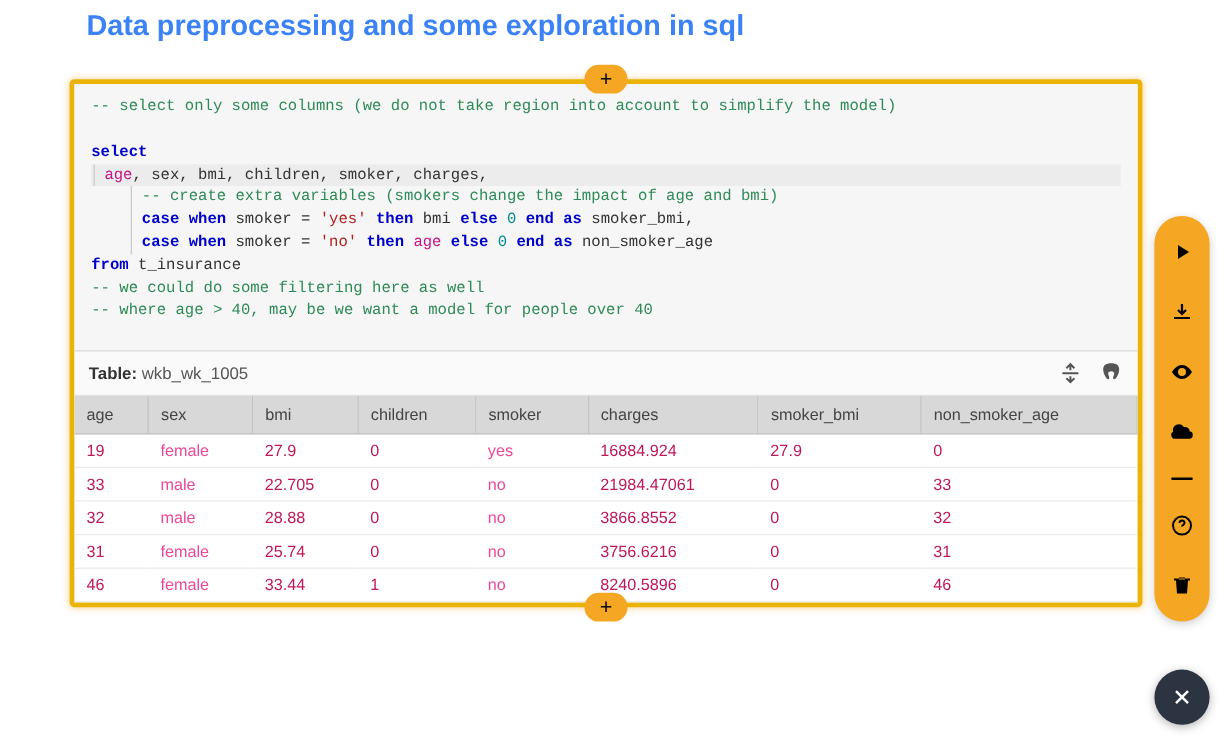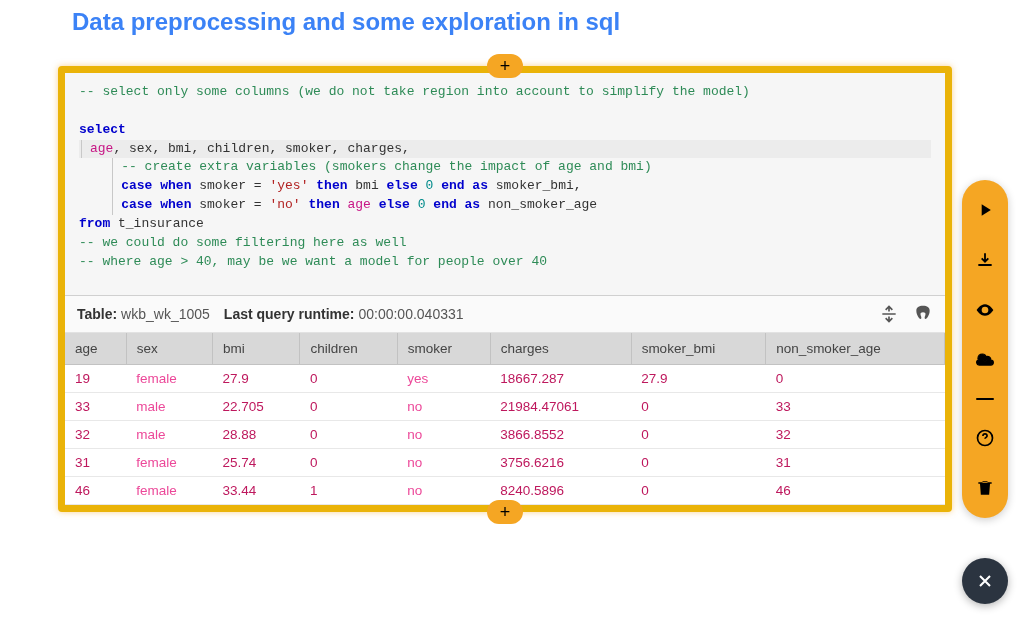--- a/index.html
+++ b/index.html
@@ -40,21 +40,21 @@
     font-size: 18px;
     font-weight: 300;
     line-height: 1;
     cursor: pointer;
     z-index: 5;
   }
   .add-btn.top { top: -12px; }
   .add-btn.bottom { bottom: -12px; }
 
   .cell {
-    border: 7px solid #eab308;
+    border: 4px solid #eab308;
     border-radius: 4px;
     box-shadow: 0 0 6px rgba(245,166,35,0.5);
     background: #fff;
     overflow: hidden;
   }
 
   .code-area {
     background: #f6f6f6;
     font-family: "SFMono-Regular", Consolas, "Liberation Mono", Menlo, monospace;
     font-size: 13px;
@@ -156,21 +156,20 @@
 <span class="line-hl"><span class="indent-bar"><span class="tok-col">age</span><span class="tok-id">, sex, bmi, children, smoker, charges,</span></span></span>
     <span class="indent-bar"><span class="tok-comment">-- create extra variables (smokers change the impact of age and bmi)</span></span>
     <span class="indent-bar"><span class="tok-kw">case when</span> <span class="tok-id">smoker</span><span> = </span><span class="tok-str">'yes'</span><span class="tok-kw"> then </span><span class="tok-id">bmi</span><span class="tok-kw"> else </span><span class="tok-num">0</span><span class="tok-kw"> end as </span><span class="tok-id">smoker_bmi,</span></span>
     <span class="indent-bar"><span class="tok-kw">case when</span> <span class="tok-id">smoker</span><span> = </span><span class="tok-str">'no'</span><span class="tok-kw"> then </span><span class="tok-col">age</span><span class="tok-kw"> else </span><span class="tok-num">0</span><span class="tok-kw"> end as </span><span class="tok-id">non_smoker_age</span></span>
 <span class="tok-kw">from</span><span class="tok-id"> t_insurance</span>
 <span class="tok-comment">-- we could do some filtering here as well</span>
 <span class="tok-comment">-- where age &gt; 40, may be we want a model for people over 40</span></div>
 
     <div class="result-meta">
       <span><b>Table:</b> <span>wkb_wk_1005</span></span>
-      <span><b>Last query runtime:</b> <span>00:00:00.040331</span></span>
       <span class="spacer"></span>
       <span class="meta-icon">
         <svg viewBox="0 0 24 24" fill="none" stroke="currentColor" stroke-width="2">
             <path d="M12 3v6M12 15v6M8 7l4-4 4 4M8 17l4 4 4-4M4 12h16"></path>
           </svg>
       </span>
       <span class="meta-icon">
         <svg viewBox="0 0 24 24" fill="currentColor">
             <path d="M12 2C7 2 4 4 4 8c0 3 1 5 2 7 1 2 2 3 3 3s1-1 1-2c0-1-1-2-1-4 0-1 1-2 3-2s3 1 3 2c0 2-1 3-1 4 0 1 0 2 1 2s2-1 3-3c1-2 2-4 2-7 0-4-3-6-8-6z"></path>
           </svg>
@@ -190,21 +189,21 @@
             <th>non_smoker_age</th>
           </tr>
       </thead>
       <tbody id="body-rows">
           <tr>
             <td>19</td>
             <td class="dim">female</td>
             <td>27.9</td>
             <td>0</td>
             <td class="dim">yes</td>
-            <td>18667.287</td>
+            <td>16884.924</td>
             <td>27.9</td>
             <td>0</td>
           </tr>
           <tr>
             <td>33</td>
             <td class="dim">male</td>
             <td>22.705</td>
             <td>0</td>
             <td class="dim">no</td>
             <td>21984.47061</td>

